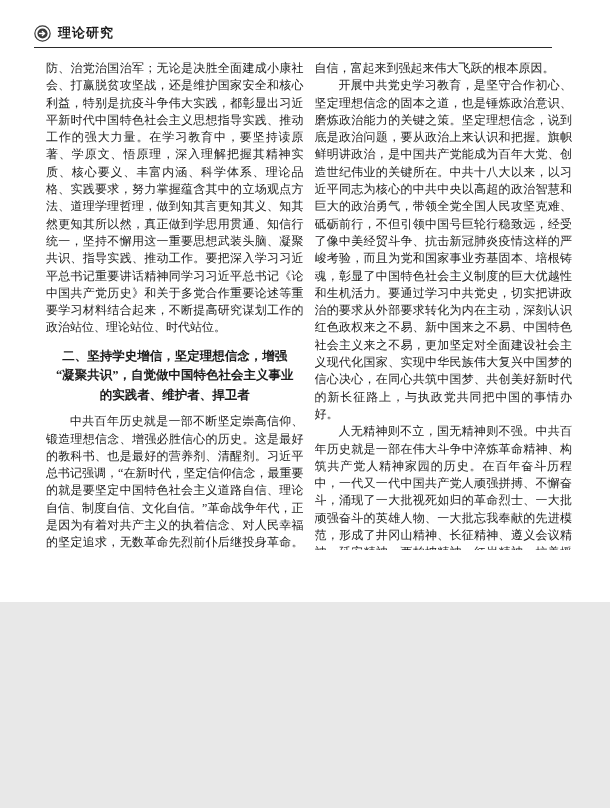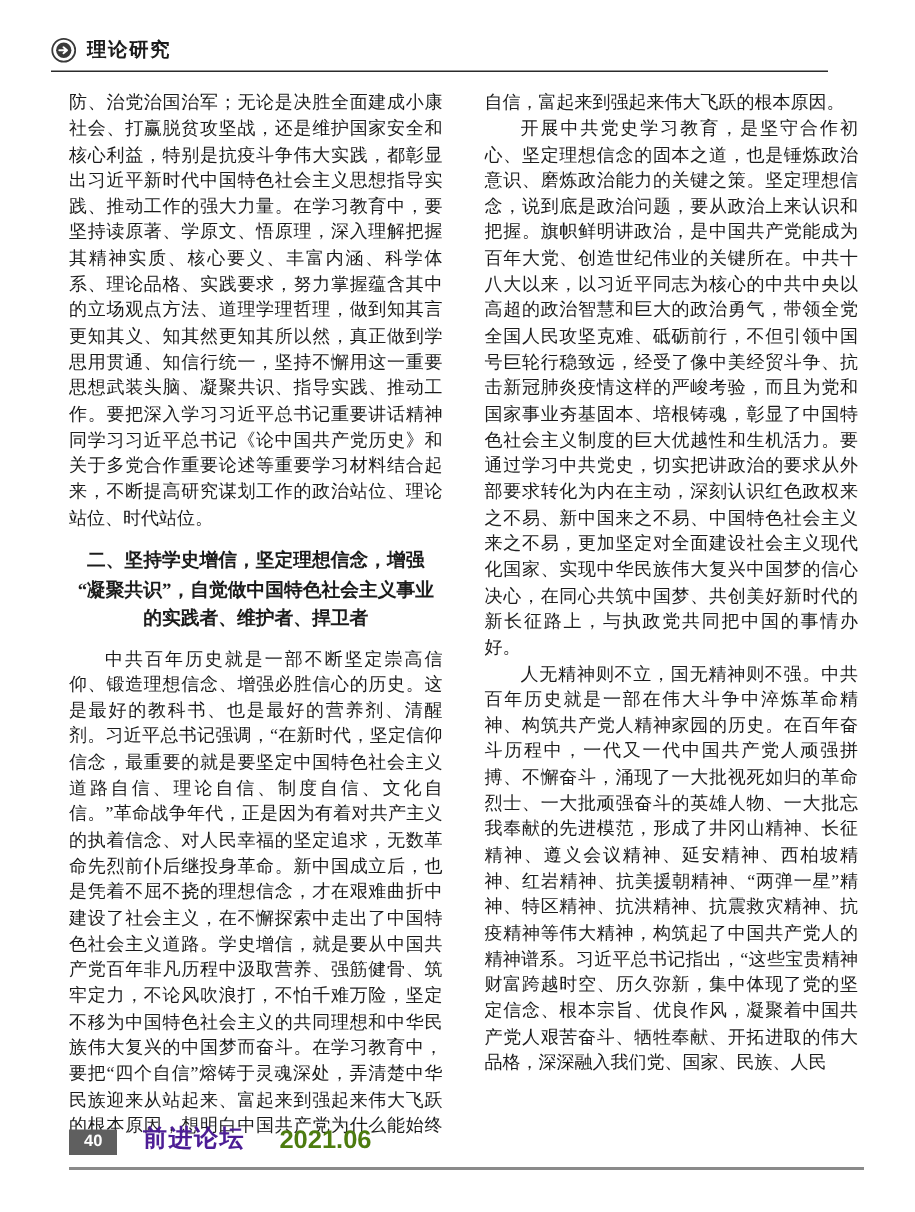--- a/index.html
+++ b/index.html
@@ -1,38 +1,38 @@
 <!DOCTYPE html>
 <html><head>
 <meta charset="utf-8">
 <style>
   html,body{margin:0;padding:0;background:#e8e8e8;}
   .page{
     position:relative;
-    width:610px;height:808px;
+    width:610px;height:602px;
     background:#ffffff;
     margin:0 auto;
     overflow:hidden;
     font-family:"Liberation Serif","DejaVu Serif",serif;
   }
   
   .hdr{
     position:absolute;top:24px;left:34px;right:58px;
     font-family:"Liberation Sans","DejaVu Sans",sans-serif;
   }
   .hdr-row{display:flex;align-items:center;gap:7px;padding-bottom:5px;}
   .logo{width:17px;height:17px;display:inline-flex;}
   .hdr-label{
     font-size:13px;font-weight:bold;color:#1c1c1c;letter-spacing:1px;
   }
   .hdr-rule{border-bottom:1.6px solid #2b2b2b;}
   
   .cols{
     position:absolute;top:60px;left:46px;right:38px;bottom:52px;
-    display:flex;gap:28px;
+    display:flex;gap:11px;
   }
   .col{
     flex:1 1 0;
     font-size:12px;line-height:17.3px;
     color:#1c1c1c;
     text-align:justify;
     text-justify:inter-ideograph;
     overflow:hidden;
   }
   .col p{margin:0;}

